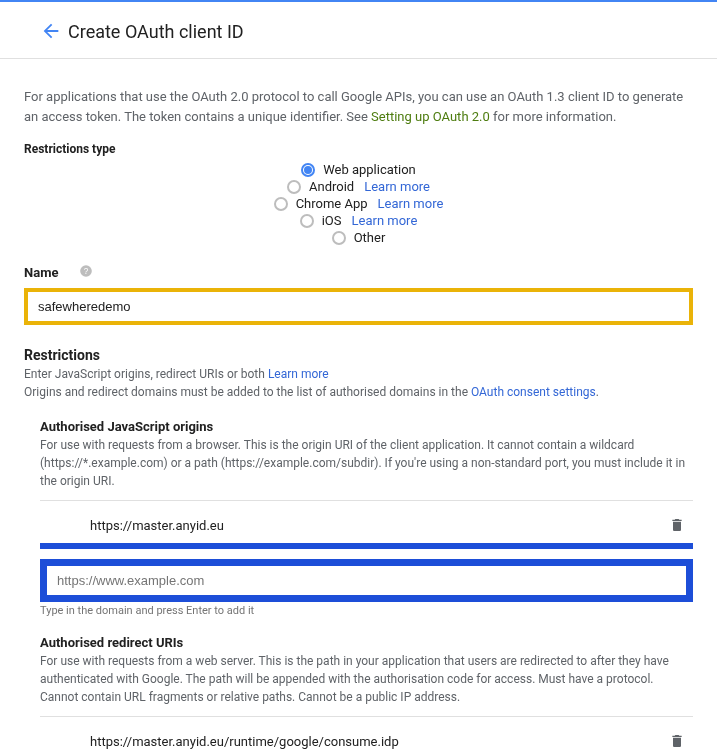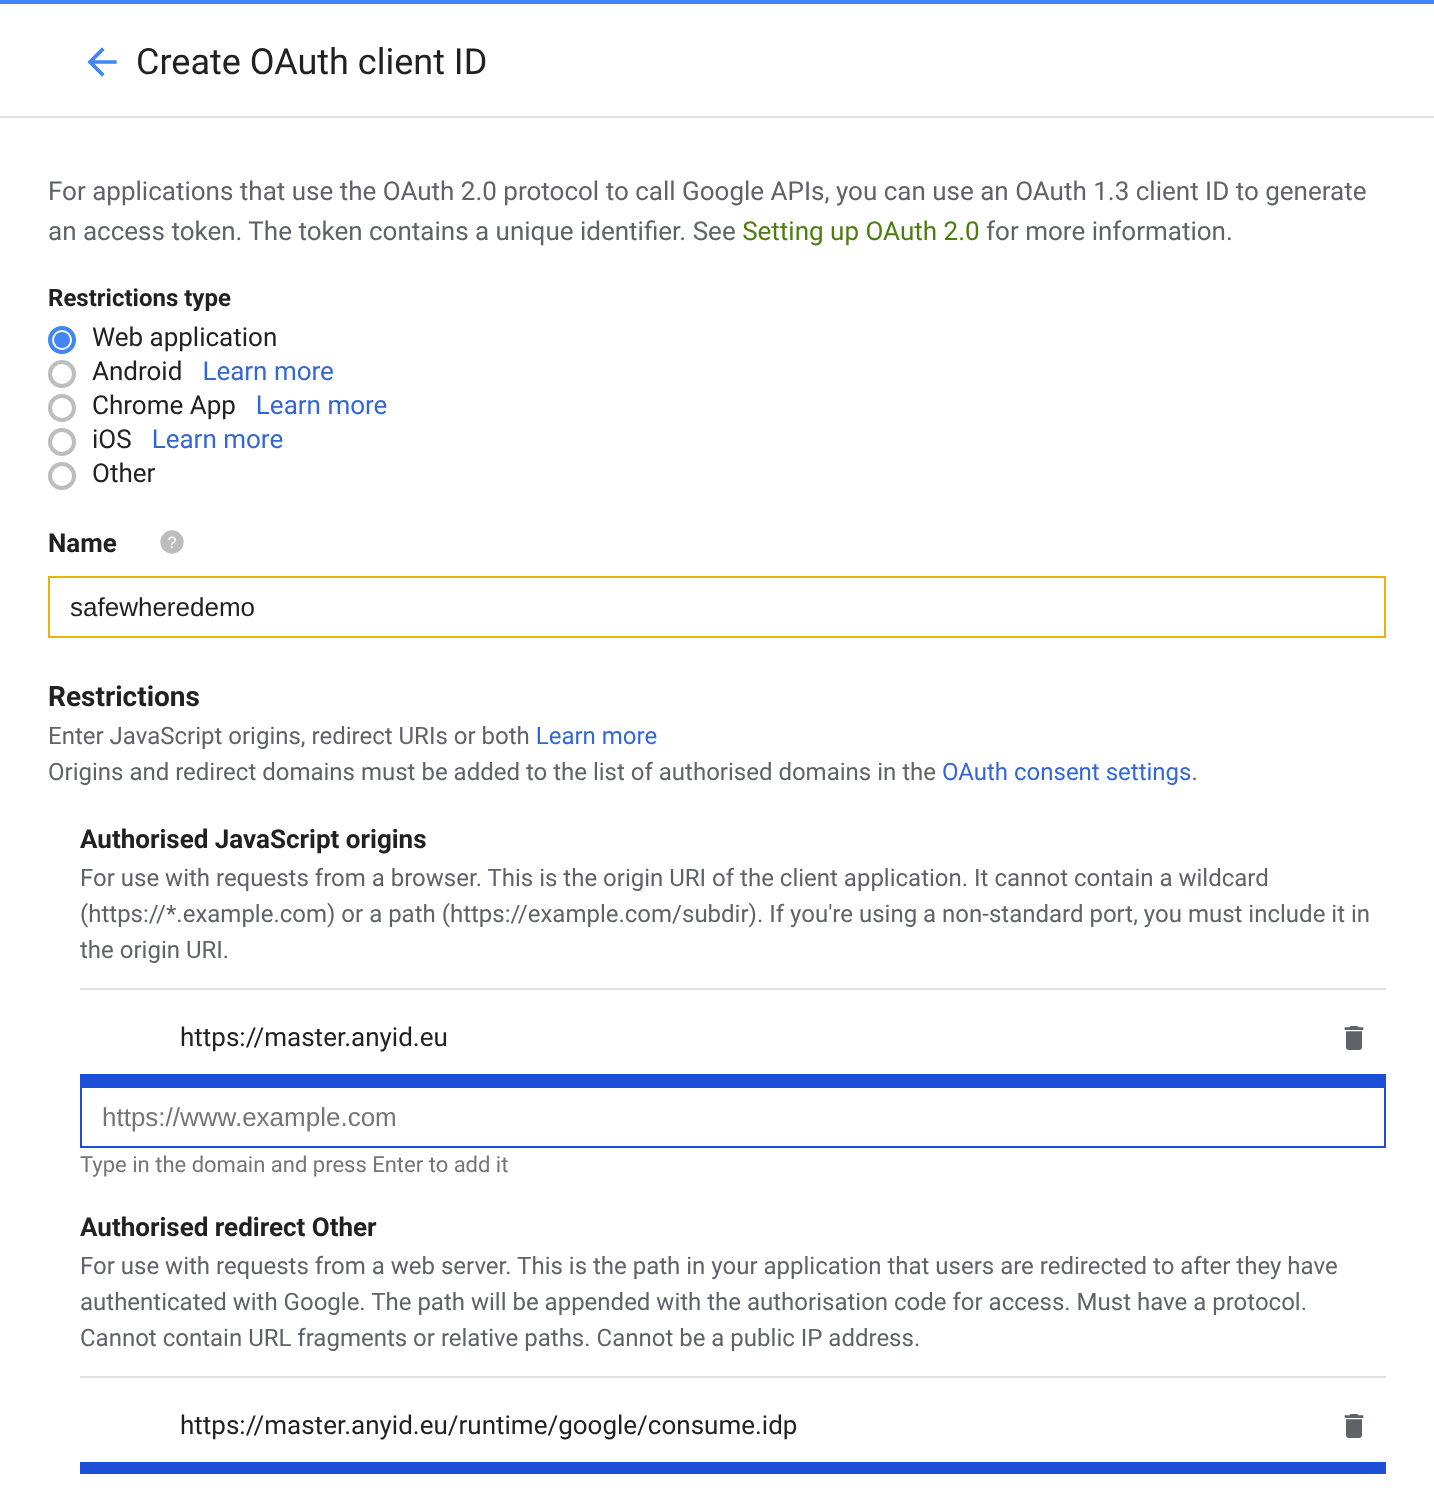--- a/index.html
+++ b/index.html
@@ -5,45 +5,45 @@
     * { box-sizing: border-box; margin: 0; padding: 0; }
     body { font-family: Roboto, Arial, sans-serif; background: #fff; width: 717px; border-top: 2px solid #4285f4; }
     .header { display: flex; align-items: center; gap: 6px; padding: 18px 24px 16px 40px; border-bottom: 1px solid #e0e0e0; }
     .back-arrow { color: #4285f4; cursor: pointer; display: flex; align-items: center; }
     .back-arrow svg { width: 22px; height: 22px; }
     .title { font-size: 18px; color: #212121; font-weight: 400; }
     .content { padding: 0 24px; }
     .intro { font-size: 13px; color: #5f6368; margin-top: 28px; line-height: 1.5; }
     .intro a { color: #4d7c0f; text-decoration: none; }
     .section-label { font-size: 12px; font-weight: 700; color: #212121; margin-top: 16px; margin-bottom: 6px; }
-    .radio-group { display: flex; flex-direction: column; gap: 2px; }
+    .radio-group { display: flex; flex-direction: column; gap: 2px; align-items: center; }
     .radio-row { display: flex; align-items: center; gap: 8px; font-size: 13px; color: #212121; }
     .radio-row .label { cursor: pointer; }
     .radio-row .learn { color: #3367d6; text-decoration: none; margin-left: 2px; cursor: pointer; }
     .radio-circle { width: 14px; height: 14px; border-radius: 50%; border: 2px solid #bdbdbd; display: inline-flex; align-items: center; justify-content: center; cursor: pointer; flex-shrink: 0; }
     .radio-circle.selected { border-color: #4285f4; }
     .radio-dot { width: 8px; height: 8px; border-radius: 50%; background: #4285f4; }
     .name-label-row { display: flex; align-items: center; gap: 21px; margin-top: 18px; }
     .name-label-row .lbl { font-size: 13px; font-weight: 700; color: #212121; }
     .help-icon { width: 14px; height: 14px; color: #bdbdbd; }
-    .text-input { width: 100%; border: 1px solid #eab308; padding: 7px 10px; font-size: 13px; color: #212121; margin-top: 6px; outline: none; }
+    .text-input { width: 100%; border: 4px solid #eab308; padding: 7px 10px; font-size: 13px; color: #212121; margin-top: 6px; outline: none; }
     .text-input::placeholder { color: #9e9e9e; }
     .section-title { font-size: 14px; font-weight: 700; color: #212121; margin-top: 22px; }
     .subtext { font-size: 12px; color: #5f6368; margin-top: 2px; line-height: 1.5; }
     .subtext a { color: #3367d6; text-decoration: none; }
     .origins-note { font-size: 12px; color: #5f6368; margin-top: 0; line-height: 1.5; }
     .origins-note a { color: #3367d6; text-decoration: none; }
     .block { margin-top: 18px; margin-left: 16px; }
     .block-title { font-size: 13px; font-weight: 700; color: #212121; }
     .block-desc { font-size: 12px; color: #5f6368; line-height: 1.5; margin-top: 2px; }
     .entry-row { display: flex; align-items: center; justify-content: space-between; border-bottom: 6px solid #1d4ed8; padding: 10px 8px 10px 50px; margin-top: 6px; }
     .entry-text { font-size: 13px; color: #212121; }
     .trash { cursor: pointer; color: #5f6368; display: flex; }
     .trash svg { width: 16px; height: 16px; }
-    .entry-input { width: 100%; border: 1px solid #1d4ed8; padding: 7px 10px; font-size: 13px; color: #212121; outline: none; }
+    .entry-input { width: 100%; border: 7px solid #1d4ed8; padding: 7px 10px; font-size: 13px; color: #212121; margin-top: 10px; outline: none; }
     .entry-hint { font-size: 11px; color: #757575; margin-top: 2px; }
     .entry-topborder { border-top: 1px solid #e0e0e0; margin-top: 10px; }
   </style>
 </head>
 <body>
 
 <div class="header">
   <span class="back-arrow">
     <svg viewBox="0 0 24 24" fill="currentColor">
         <path d="M20 11H7.83l5.59-5.59L12 4l-8 8 8 8 1.41-1.41L7.83 13H20z"></path>
@@ -115,21 +115,21 @@
         <svg viewBox="0 0 24 24" fill="currentColor">
             <path d="M6 19c0 1.1.9 2 2 2h8c1.1 0 2-.9 2-2V7H6v12zM19 4h-3.5l-1-1h-5l-1 1H5v2h14V4z"></path>
           </svg>
       </span>
     </div>
     <input type="text" class="entry-input" placeholder="https://www.example.com" style="">
     <div class="entry-hint">Type in the domain and press Enter to add it</div>
   </div>
 
   <div class="block">
-    <div class="block-title">Authorised redirect Other</div>
+    <div class="block-title">Authorised redirect URIs</div>
     <div class="block-desc">For use with requests from a web server. This is the path in your application that users are redirected to after they have authenticated with Google. The path will be appended with the authorisation code for access. Must have a protocol. Cannot contain URL fragments or relative paths. Cannot be a public IP address.</div>
     <div class="entry-topborder"></div>
     <div class="entry-row">
       <span class="entry-text">https://master.anyid.eu/runtime/google/consume.idp</span>
       <span class="trash">
         <svg viewBox="0 0 24 24" fill="currentColor">
             <path d="M6 19c0 1.1.9 2 2 2h8c1.1 0 2-.9 2-2V7H6v12zM19 4h-3.5l-1-1h-5l-1 1H5v2h14V4z"></path>
           </svg>
       </span>
     </div>

